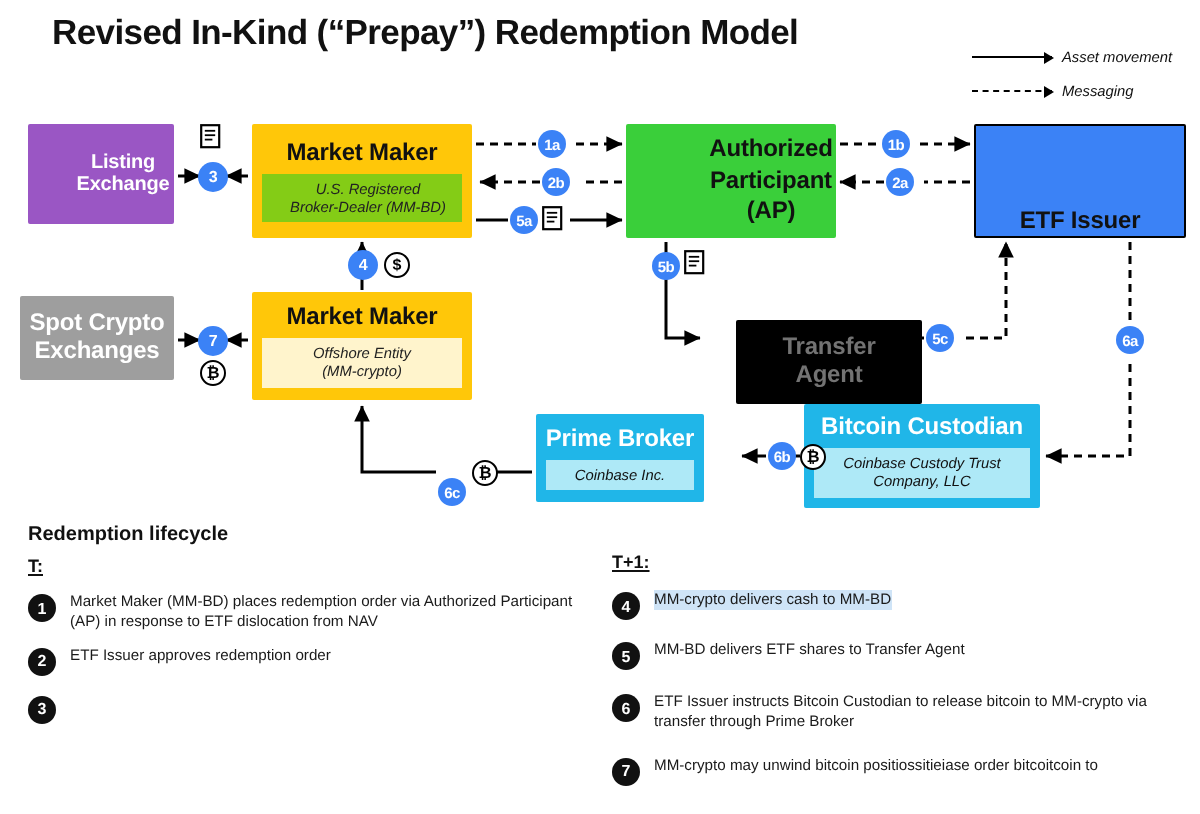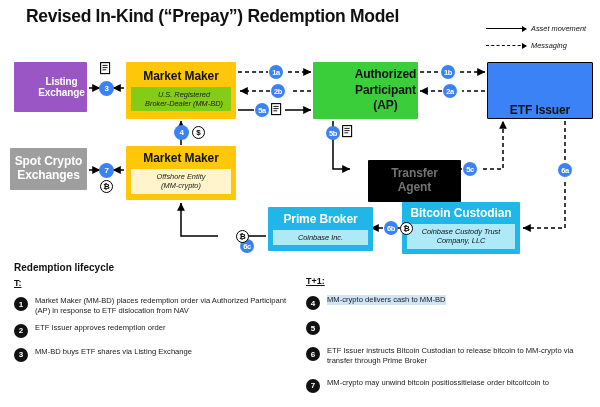--- a/index.html
+++ b/index.html
@@ -56,21 +56,21 @@
   #ap { left:313px; top:62px; width:105px; height:57px;
     background:#3ACF3A; color:#111; justify-content:center;padding-left:40px; }
   #ap .box-title { line-height:1.3; }
 
   #etf-issuer { left:487px; top:62px; width:106px; height:57px;
     background:#3b82f6; border:1.6px solid #000; color:#111;justify-content:flex-end; }
 
   #transfer-agent { left:368px; top:148px; width:93px; height:42px;
     background:#000; color:#737373;margin-top:12px; }
 
-  #prime-broker { left:268px; top:207px; width:105px; height:44px;
+  #prime-broker { left:268px; top:207px; width:84px; height:44px;
     background:#20B6E8; color:#fff; }
   #prime-broker .sub { background:#AEE9F7; color:#111; }
 
   #btc-custodian { left:402px; top:202px; width:118px; height:52px;
     background:#20B6E8; color:#fff; }
   #btc-custodian .sub { background:#AEE9F7; color:#111; }
 
   
   #wires { left:0; top:0; width:600px; height:270px; }
 
@@ -246,50 +246,50 @@
   <line x1="2.4" y1="5.6" x2="7.6" y2="5.6" stroke="#000" stroke-width="0.9"></line>
   <line x1="2.4" y1="7.8" x2="6.2" y2="7.8" stroke="#000" stroke-width="0.9"></line>
 </svg>
 
 <div class="abs badge sm" style="left:463px; top:162px;">5c</div>
 <div class="abs badge sm" style="left:558px; top:163px;">6a</div>
 
 <div class="abs badge sm" style="left:384px; top:221px;">6b</div>
 <div class="abs token" style="left:400px; top:222px;">₿</div>
 
-<div class="abs badge sm" style="left:219px; top:239px;margin-left:21px;">6c</div>
+<div class="abs badge sm" style="left:219px; top:239px;">6c</div>
 <div class="abs token" style="left:236px; top:230px;">₿</div>
 
 <div class="abs" id="lifecycle-left">
   <div class="section-head" style="margin-bottom:5px;">Redemption lifecycle</div>
   <div class="time-head" style="margin-bottom:8px;">T:</div>
 
   <div class="step">
     <div class="step-num">1</div>
     <div class="step-txt">Market Maker (MM-BD) places redemption order via Authorized Participant (AP) in response to ETF dislocation from NAV</div>
   </div>
   <div class="step" style="margin-top:4px;">
     <div class="step-num">2</div>
     <div class="step-txt">ETF Issuer approves redemption order</div>
   </div>
   <div class="step" style="margin-top:9px;">
     <div class="step-num">3</div>
-    <div class="step-txt">MM-BD buys ETF shares via Listing Exchange</div>
   </div>
 </div>
 
 <div class="abs" id="lifecycle-right">
   <div class="time-head" style="margin-bottom:9px;">T+1:</div>
 
   <div class="step" style="margin-bottom:10px;">
     <div class="step-num">4</div>
     <div class="step-txt hl">MM-crypto delivers cash to MM-BD</div>
   </div>
   <div class="step" style="margin-bottom:11px;">
     <div class="step-num">5</div>
+    <div class="step-txt">MM-BD delivers ETF shares to Transfer Agent</div>
   </div>
   <div class="step" style="margin-bottom:11px;">
     <div class="step-num">6</div>
     <div class="step-txt">ETF Issuer instructs Bitcoin Custodian to release bitcoin to MM-crypto via transfer through Prime Broker</div>
   </div>
   <div class="step">
     <div class="step-num">7</div>
     <div class="step-txt">MM-crypto may unwind bitcoin positiossitieiase order bitcoitcoin to</div>
   </div>
 </div>

